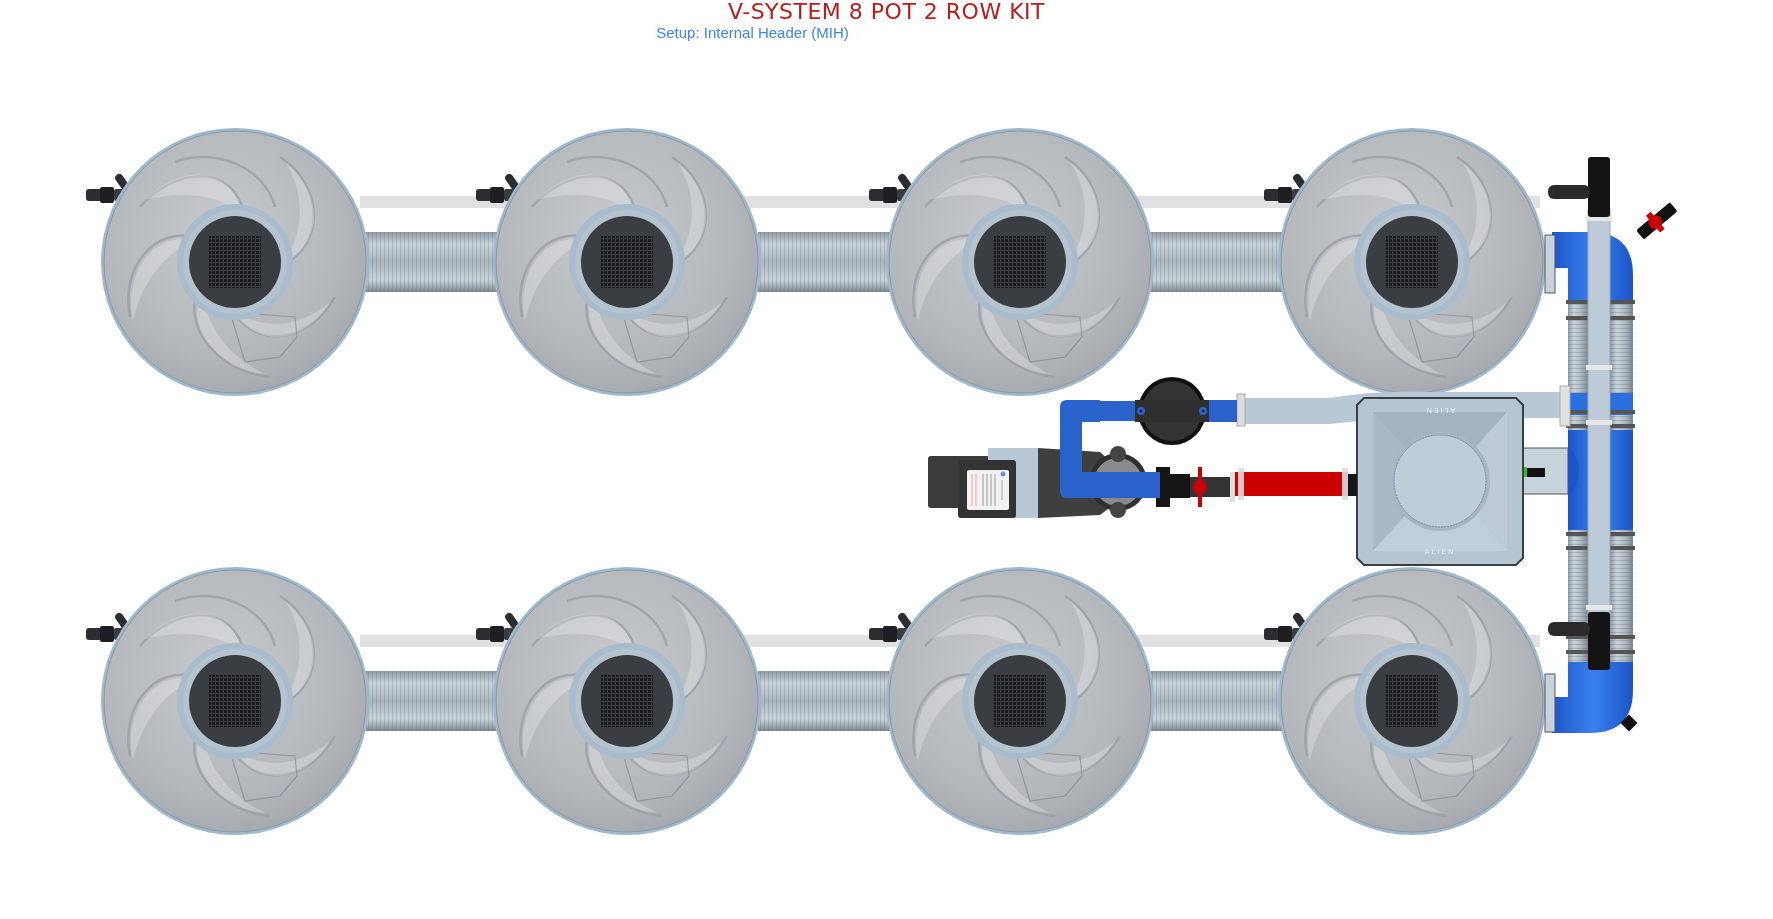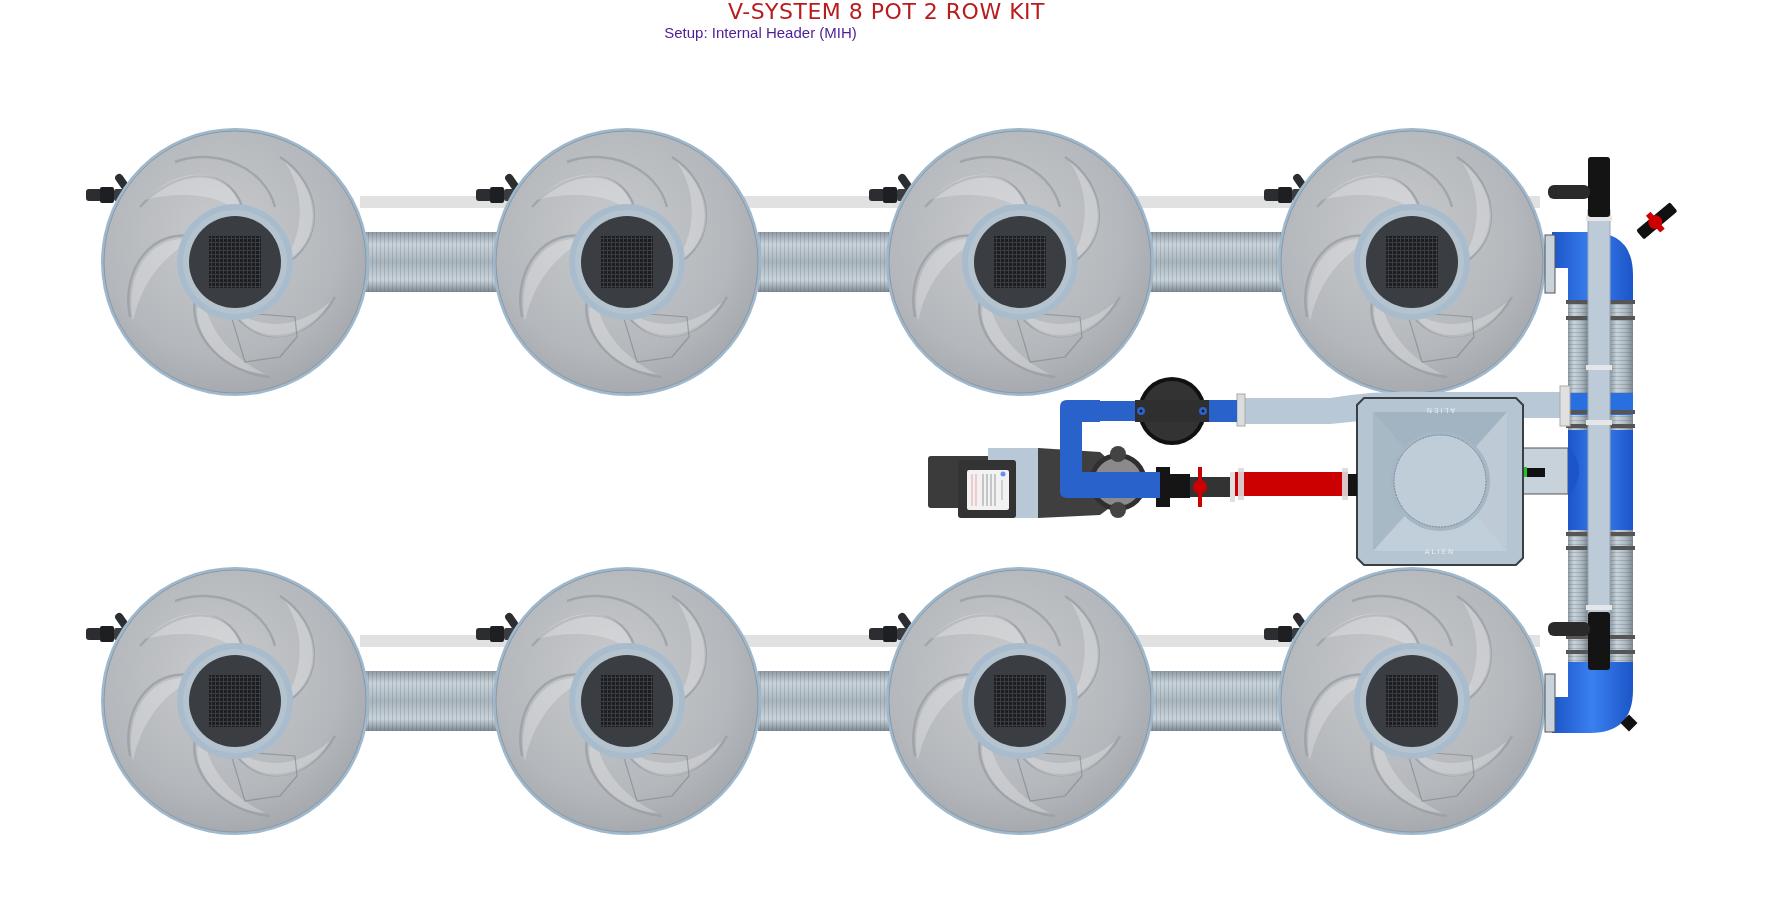--- a/index.html
+++ b/index.html
@@ -1,18 +1,18 @@
 <!DOCTYPE html>
 <html><head>
 <meta charset="utf-8">
 <style>
   html, body { margin:0; padding:0; background:#ffffff; }
   body { width:1773px; height:919px; position:relative; overflow:hidden; font-family:"Liberation Sans", sans-serif; }
   .title { position:absolute; left:0; width:1773px; top:-1px; text-align:center; font-family:"DejaVu Sans", sans-serif; font-size:22px; color:#b91c1c; letter-spacing:0.5px; font-weight:normal; line-height:26px; }
-  .subtitle { position:absolute; left:16px; width:1489px; top:24px; text-align:center; font-family:"Liberation Sans", sans-serif; font-size:15px; color:#4c1d95; line-height:18px; }
+  .subtitle { position:absolute; left:8px; width:1489px; top:24px; text-align:center; font-family:"Liberation Sans", sans-serif; font-size:15px; color:#3b82f6; line-height:18px; }
   svg.scene { position:absolute; left:0; top:0; }
 </style>
 </head>
 <body>
 
 <div class="title">V-SYSTEM 8 POT 2 ROW KIT</div>
 <div class="subtitle">Setup: Internal Header (MIH)</div>
 
 <svg class="scene" width="1773" height="919" viewBox="0 0 1773 919">
   <defs>

